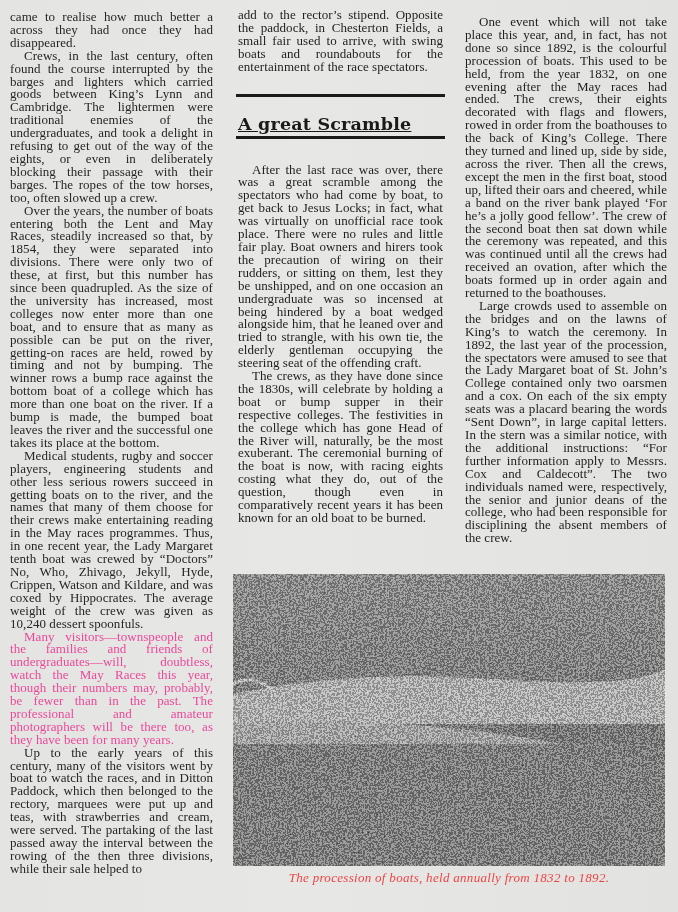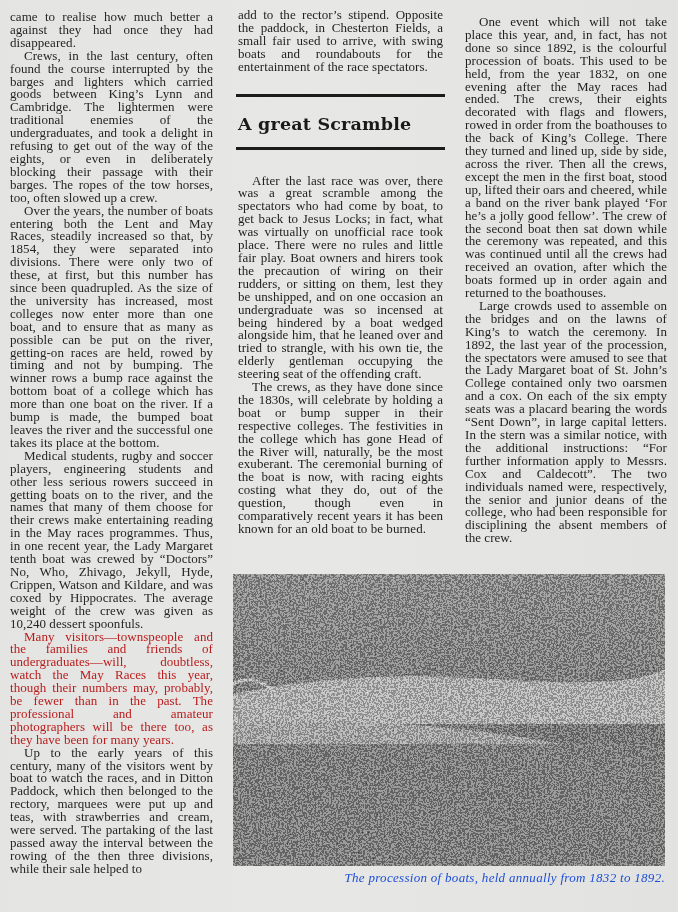--- a/index.html
+++ b/index.html
@@ -9,51 +9,51 @@
     font-family: "Liberation Serif", "DejaVu Serif", serif;
     color:#1e1e1e;
   }
   .col {
     position:absolute; font-size:13px; line-height:12.9px;
     text-align:justify; hyphens:none; letter-spacing:0.05px;
   }
   .col p { margin:0; text-indent:14px; }
   .col p.noindent { text-indent:0; }
   #col1 { left:10px; top:11px; width:203px; color:#262626; }
-  #col1 .fade { color:#b91c1c; }
+  #col1 .fade { color:#ec4899; }
   #col2 { left:238px; top:9px; width:205px; }
   #col3 { left:465px; top:16px; width:202px; }
   .rule { height:3px; background:#1b1b1b; margin:0 -2px; }
   .heading {
     font-family:"DejaVu Serif", "Liberation Serif", serif;
     font-weight:bold; font-size:17.5px; letter-spacing:0.2px;
-    margin:17px 0 13px 0; line-height:20px; text-indent:0; color:#1a1a1a;
+    margin:17px 0 2px 0; line-height:20px; text-indent:0; color:#1a1a1a;text-decoration:underline;
   }
   #col2 .rule.top { margin-top:20px; }
   #col2 .rule.bot { margin-bottom:25px; }
 
   #photo {
     position:absolute; left:233px; top:574px; width:432px; height:292px;
     background:#1a1a1a; overflow:hidden;
   }
   #photo svg { display:block; width:100%; height:100%; }
   #caption {
-    position:absolute; left:233px; top:870px; width:432px; text-align:right;
-    font-style:italic; font-size:13px; color:#1d4ed8; letter-spacing:0.3px;
+    position:absolute; left:233px; top:870px; width:432px; text-align:center;
+    font-style:italic; font-size:13px; color:#ef4444; letter-spacing:0.3px;
   }
   #page-number {
     position:absolute; left:647px; top:914px;
     font-family:"Liberation Sans", sans-serif; font-weight:bold; font-size:10px; color:#222;
   }
 </style>
 </head>
 <body>
 
 <div id="col1" class="col">
-  <p class="noindent">came to realise how much better a against they had once they had disappeared.</p>
+  <p class="noindent">came to realise how much better a across they had once they had disappeared.</p>
   <p>Crews, in the last century, often found the course interrupted by the barges and lighters which carried goods between King’s Lynn and Cambridge. The lightermen were traditional enemies of the undergraduates, and took a delight in refusing to get out of the way of the eights, or even in deliberately blocking their passage with their barges. The ropes of the tow horses, too, often slowed up a crew.</p>
   <p>Over the years, the number of boats entering both the Lent and May Races, steadily increased so that, by 1854, they were separated into divisions. There were only two of these, at first, but this number has since been quadrupled. As the size of the university has increased, most colleges now enter more than one boat, and to ensure that as many as possible can be put on the river, getting-on races are held, rowed by timing and not by bumping. The winner rows a bump race against the bottom boat of a college which has more than one boat on the river. If a bump is made, the bumped boat leaves the river and the successful one takes its place at the bottom.</p>
   <p>Medical students, rugby and soccer players, engineering students and other less serious rowers succeed in getting boats on to the river, and the names that many of them choose for their crews make entertaining reading in the May races programmes. Thus, in one recent year, the Lady Margaret tenth boat was crewed by “Doctors” No, Who, Zhivago, Jekyll, Hyde, Crippen, Watson and Kildare, and was coxed by Hippocrates. The average weight of the crew was given as 10,240 dessert spoonfuls.</p>
   <p class="fade">Many visitors—townspeople and the families and friends of undergraduates—will, doubtless, watch the May Races this year, though their numbers may, probably, be fewer than in the past. The professional and amateur photographers will be there too, as they have been for many years.</p>
   <p>Up to the early years of this century, many of the visitors went by boat to watch the races, and in Ditton Paddock, which then belonged to the rectory, marquees were put up and teas, with strawberries and cream, were served. The partaking of the last passed away the interval between the rowing of the then three divisions, while their sale helped to</p>
 </div>
 
 <div id="col2" class="col">
   <p class="noindent">add to the rector’s stipend. Opposite the paddock, in Chesterton Fields, a small fair used to arrive, with swing boats and roundabouts for the entertainment of the race spectators.</p>
   <div class="rule top"></div>

